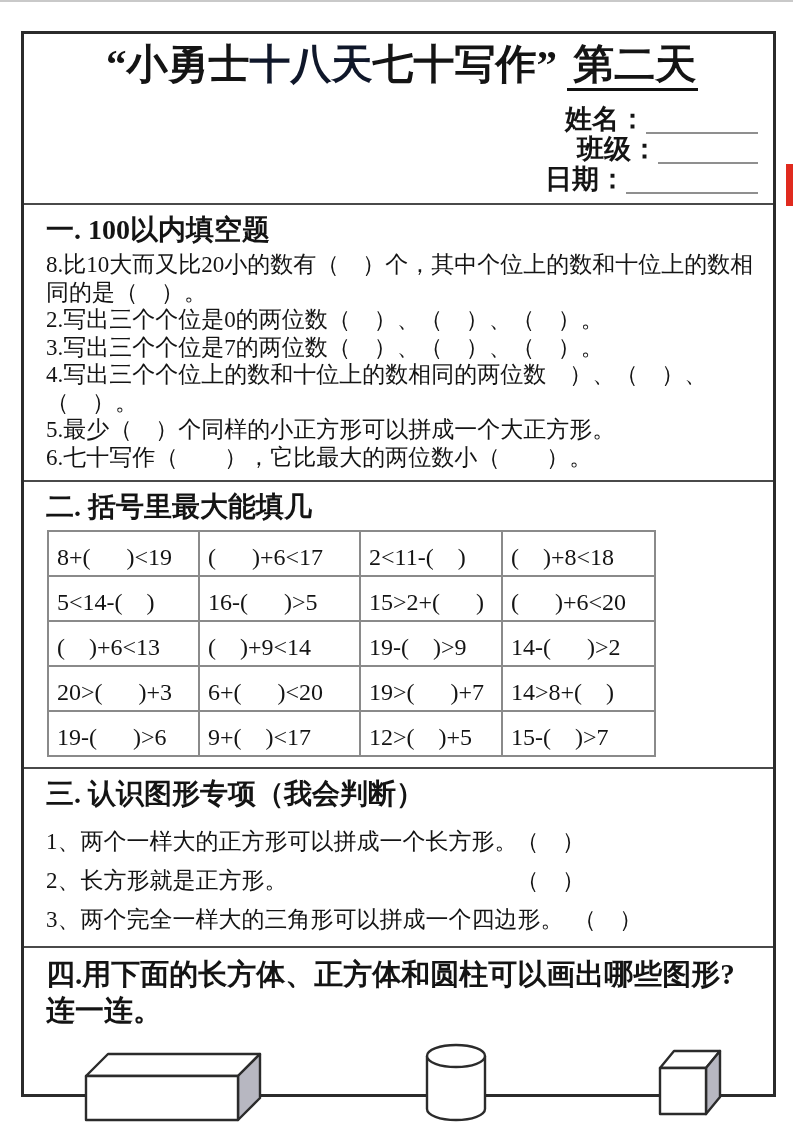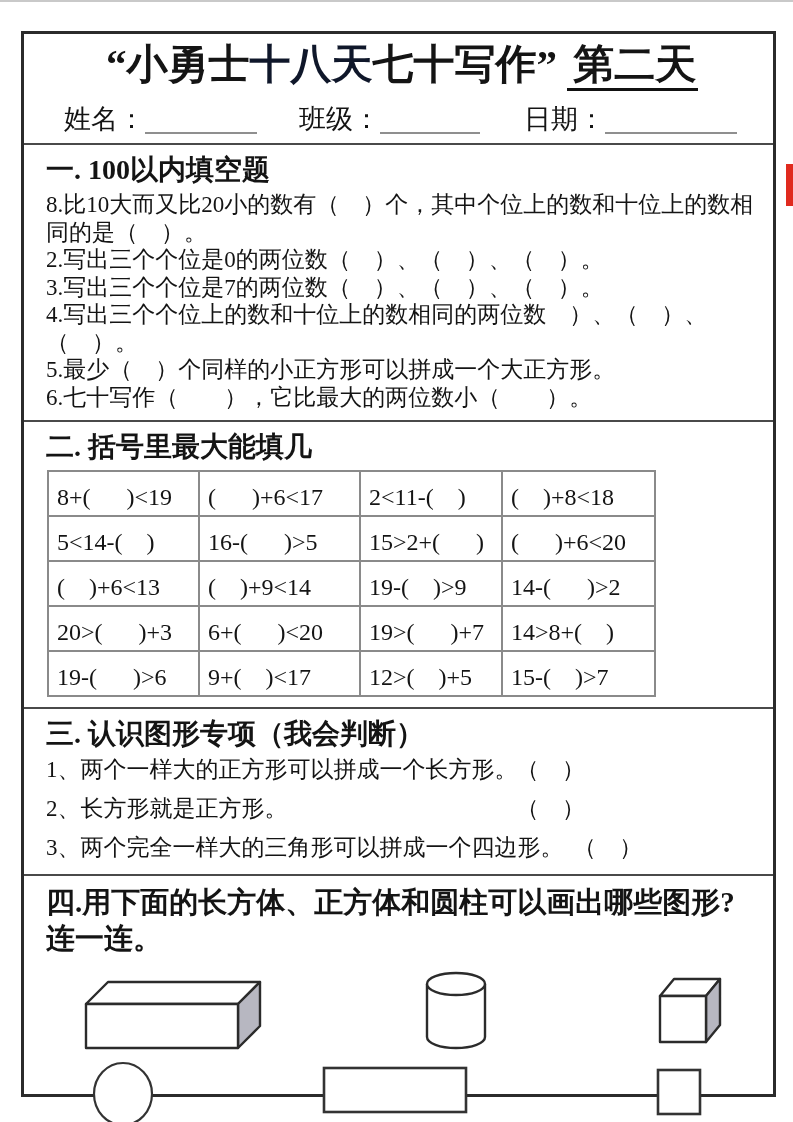--- a/index.html
+++ b/index.html
@@ -20,22 +20,22 @@
     margin:2px 0 0 0;white-space:nowrap;letter-spacing:0px;
   }
   .title .green{color:#1fa31f;}
   .subtitle{
     font-size:41px;line-height:52px;text-align:center;font-weight:600;
     margin:0;white-space:nowrap;
   }
   .subtitle .red{color:#0f172a;}
   .subtitle .day{border-bottom:3px solid #111;padding:0 2px 1px 6px;}
   .info-row{
-    display:flex;align-items:flex-end;margin:14px 0 0 18px;
-    font-size:27px;font-weight:400;line-height:30px;
+    display:flex;align-items:flex-end;margin:14px 0 0 26px;
+    font-size:27px;font-weight:700;line-height:30px;flex-direction:column;
   }
   .info-field{display:flex;align-items:flex-end;white-space:nowrap;}
   .blank{display:inline-block;border-bottom:2px solid #8f8f8f;height:28px;}
   .blank.w1{width:112px;}
   .blank.w2{width:100px;margin-right:0;}
   .blank.w3{width:132px;}
   .gap1{width:42px;} .gap2{width:44px;}
   
   hr.sep{border:none;border-top:2px solid #4a4a4a;margin:9px -15px 8px -22px;}
   
@@ -43,21 +43,21 @@
   .s1-items{list-style:none;margin:2px 0 0 0;padding:0;font-size:23px;line-height:27.5px;}
   .s1-items li{margin:0;}
   
   table.max-table{border-collapse:collapse;table-layout:fixed;margin:6px 0 10px 1px;}
   table.max-table td{
     border:2px solid #8a8a8a;height:35px;font-size:24px;
     padding:8px 0 0 8px;white-space:pre;font-family:"Liberation Serif","DejaVu Serif",serif;
   }
   .c1{width:141px;} .c2{width:151px;} .c3{width:132px;} .c4{width:143px;}
   
-  .s3-items{list-style:none;margin:6px 0 0 0;padding:0;font-size:23px;line-height:26px;}
+  .s3-items{list-style:none;margin:18px 0 0 0;padding:0;font-size:23px;line-height:26px;}
   .s3-items li{position:relative;margin:0 0 13px 0;white-space:nowrap;}
   .s3-items li .answer{position:absolute;left:470px;top:0;}
   .s3-items li:nth-child(3) .answer{position:static;margin-left:4px;}
   
   .s4-head{font-size:29px;font-weight:700;line-height:36px;margin:6px 0 0 0;}
   .shape-area{margin-top:6px;}
   .red-badge{position:absolute;right:0;top:164px;width:7px;height:42px;background:#e02a1e;}
 </style>
 </head>
 <body>

